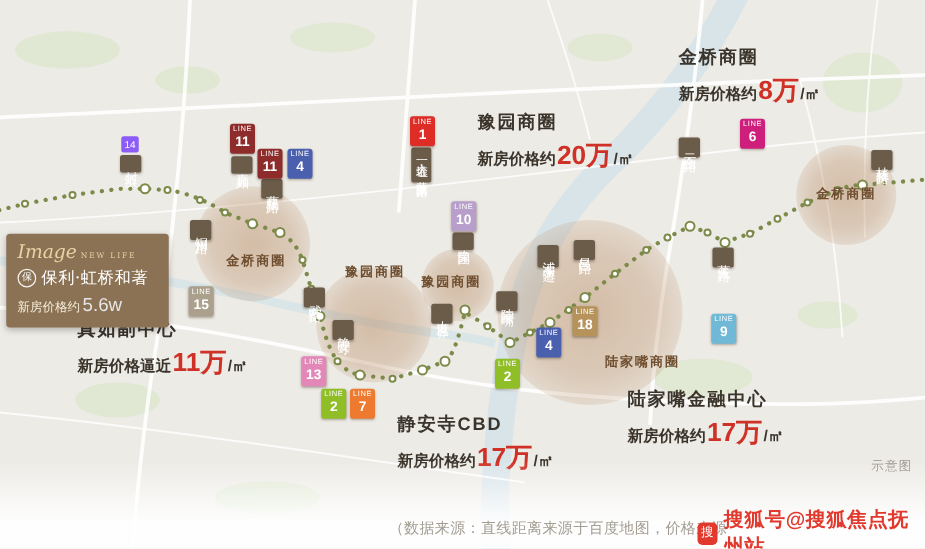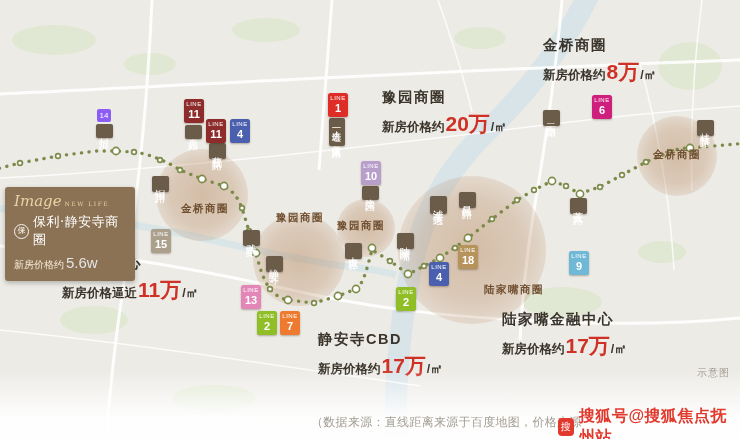--- a/index.html
+++ b/index.html
@@ -132,21 +132,21 @@
         <circle cx="690" cy="148" r="3.6" fill="#ffffff" stroke="#7c8b4a" stroke-width="1.6"></circle>
       </g>
   </svg>
 
   <div class="logo-card">
     <div class="logo-script">
       <span>Image</span><span class="sub">NEW LIFE</span>
     </div>
     <div class="logo-brand">
       <span class="logo-mark">保</span>
-      <span class="bn">保利·静安寺商圈</span>
+      <span class="bn">保利·虹桥和著</span>
     </div>
     <div class="logo-price">
       <span>新房价格约</span>
       <span class="val">5.6w</span>
     </div>
   </div>
 
   <div class="bottom-fade"></div>
   <div class="schematic-note">示意图</div>
   <div class="disclaimer">（数据来源：直线距离来源于百度地图，价格来源</div>

